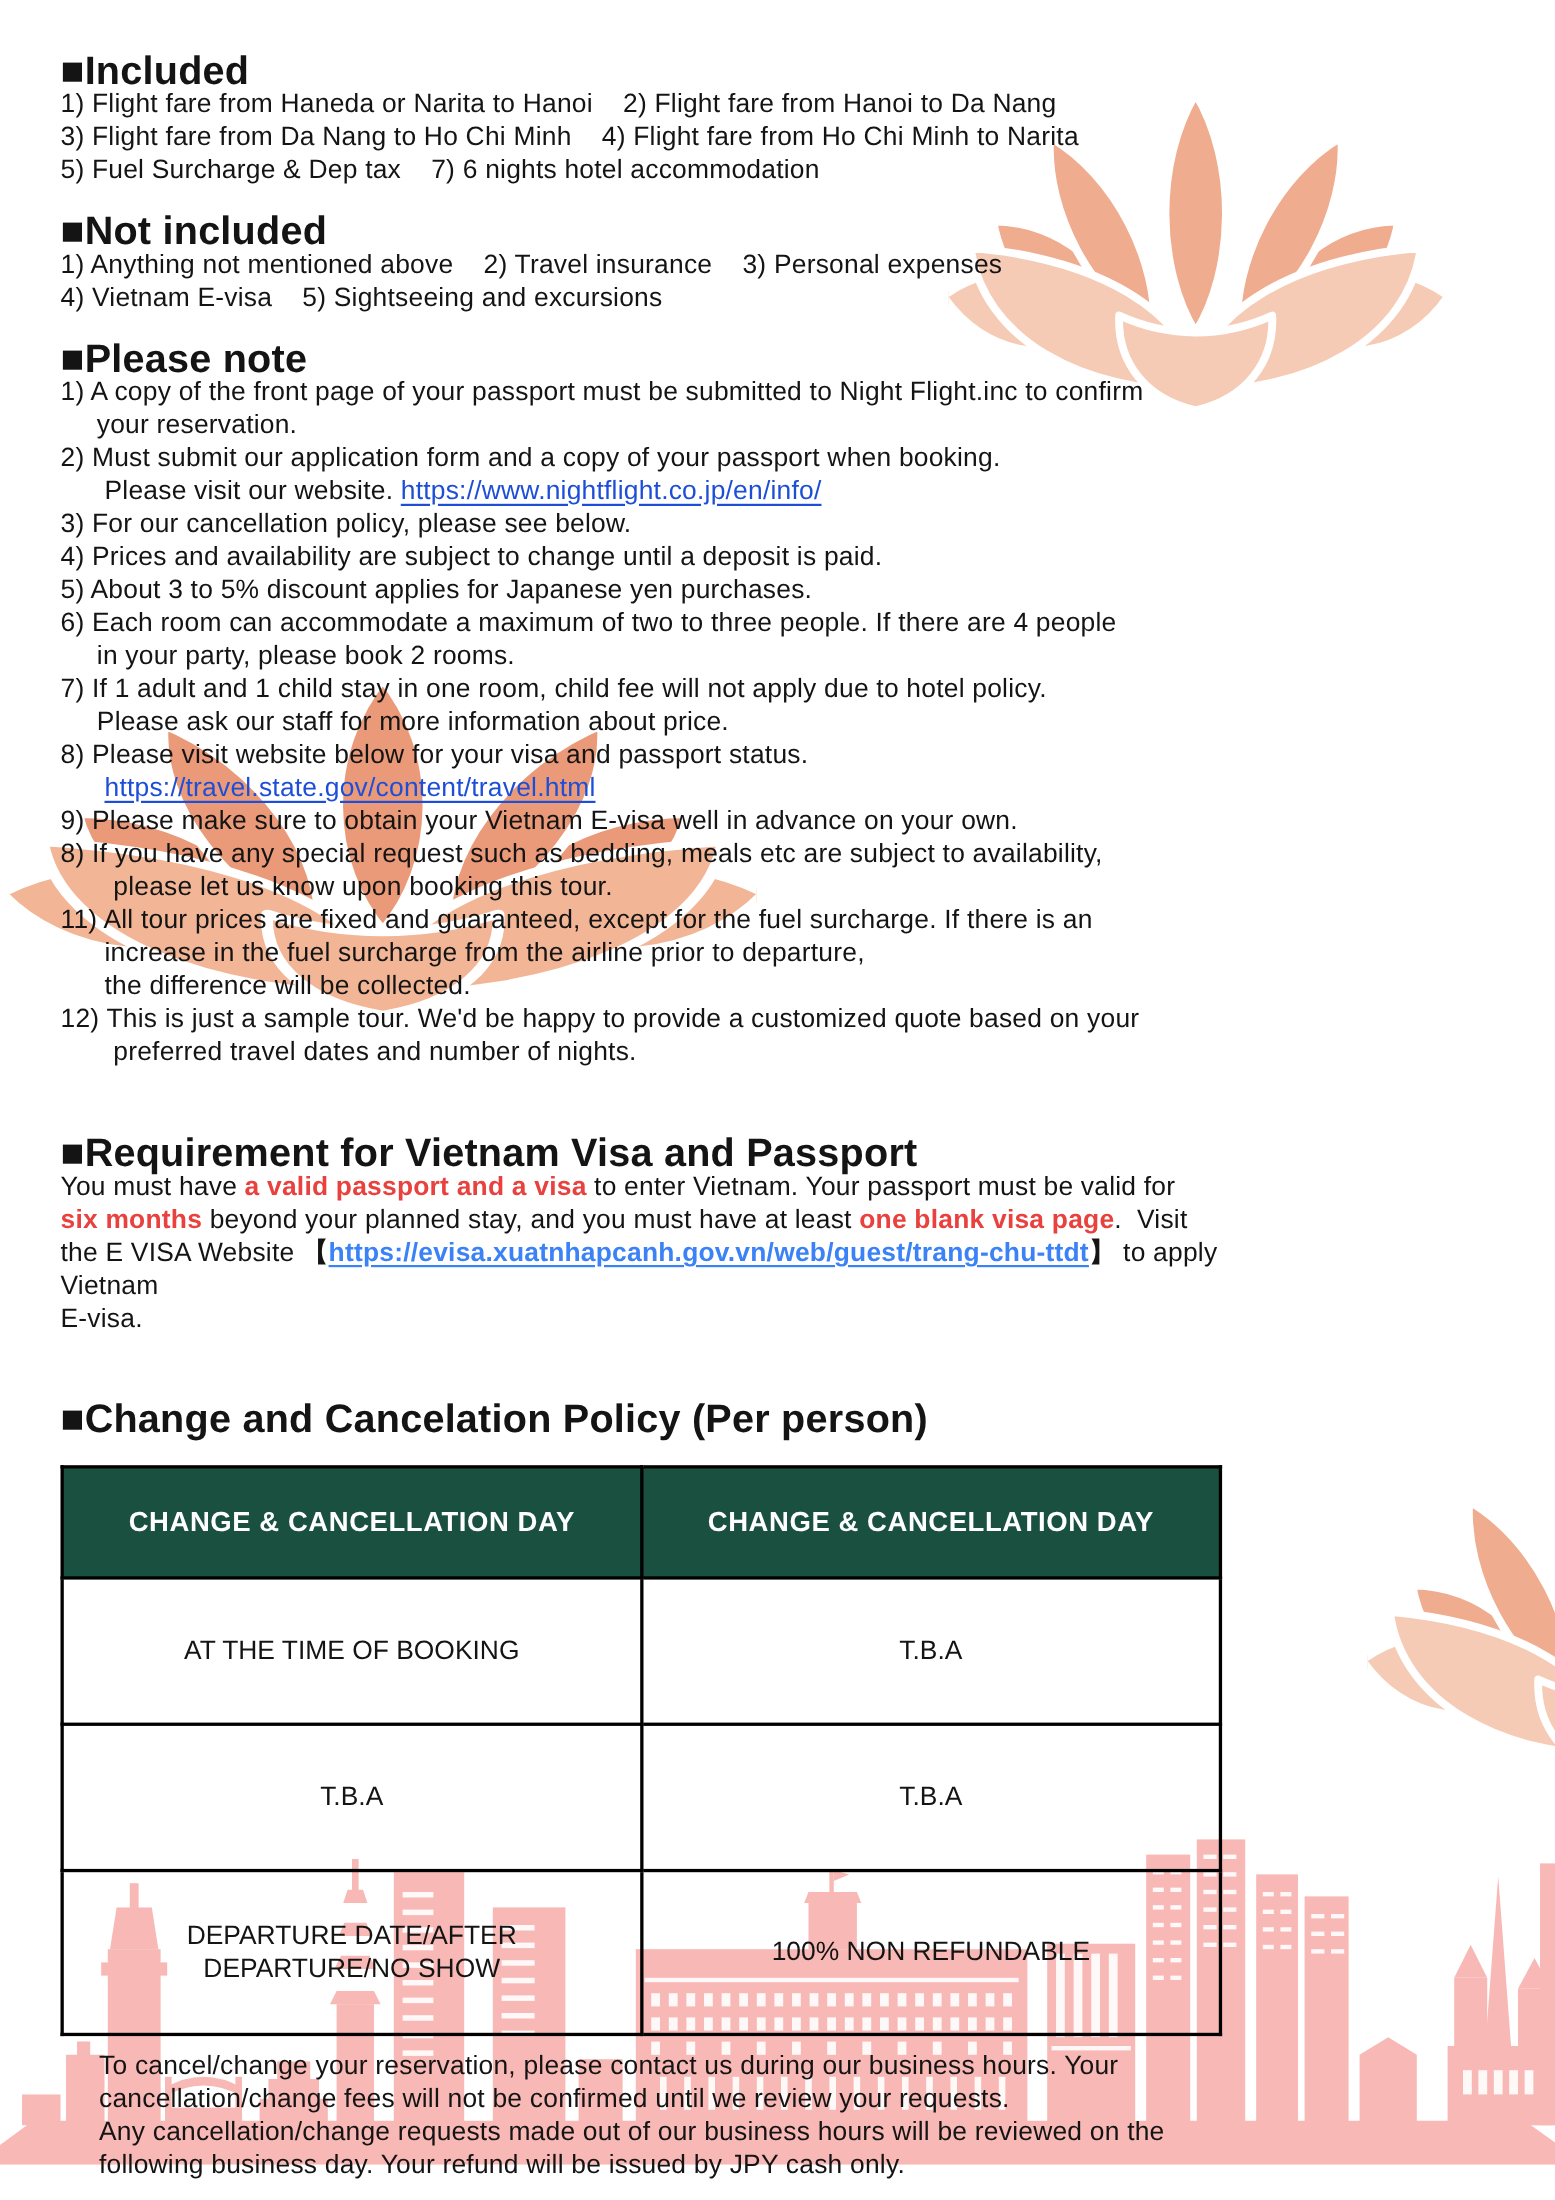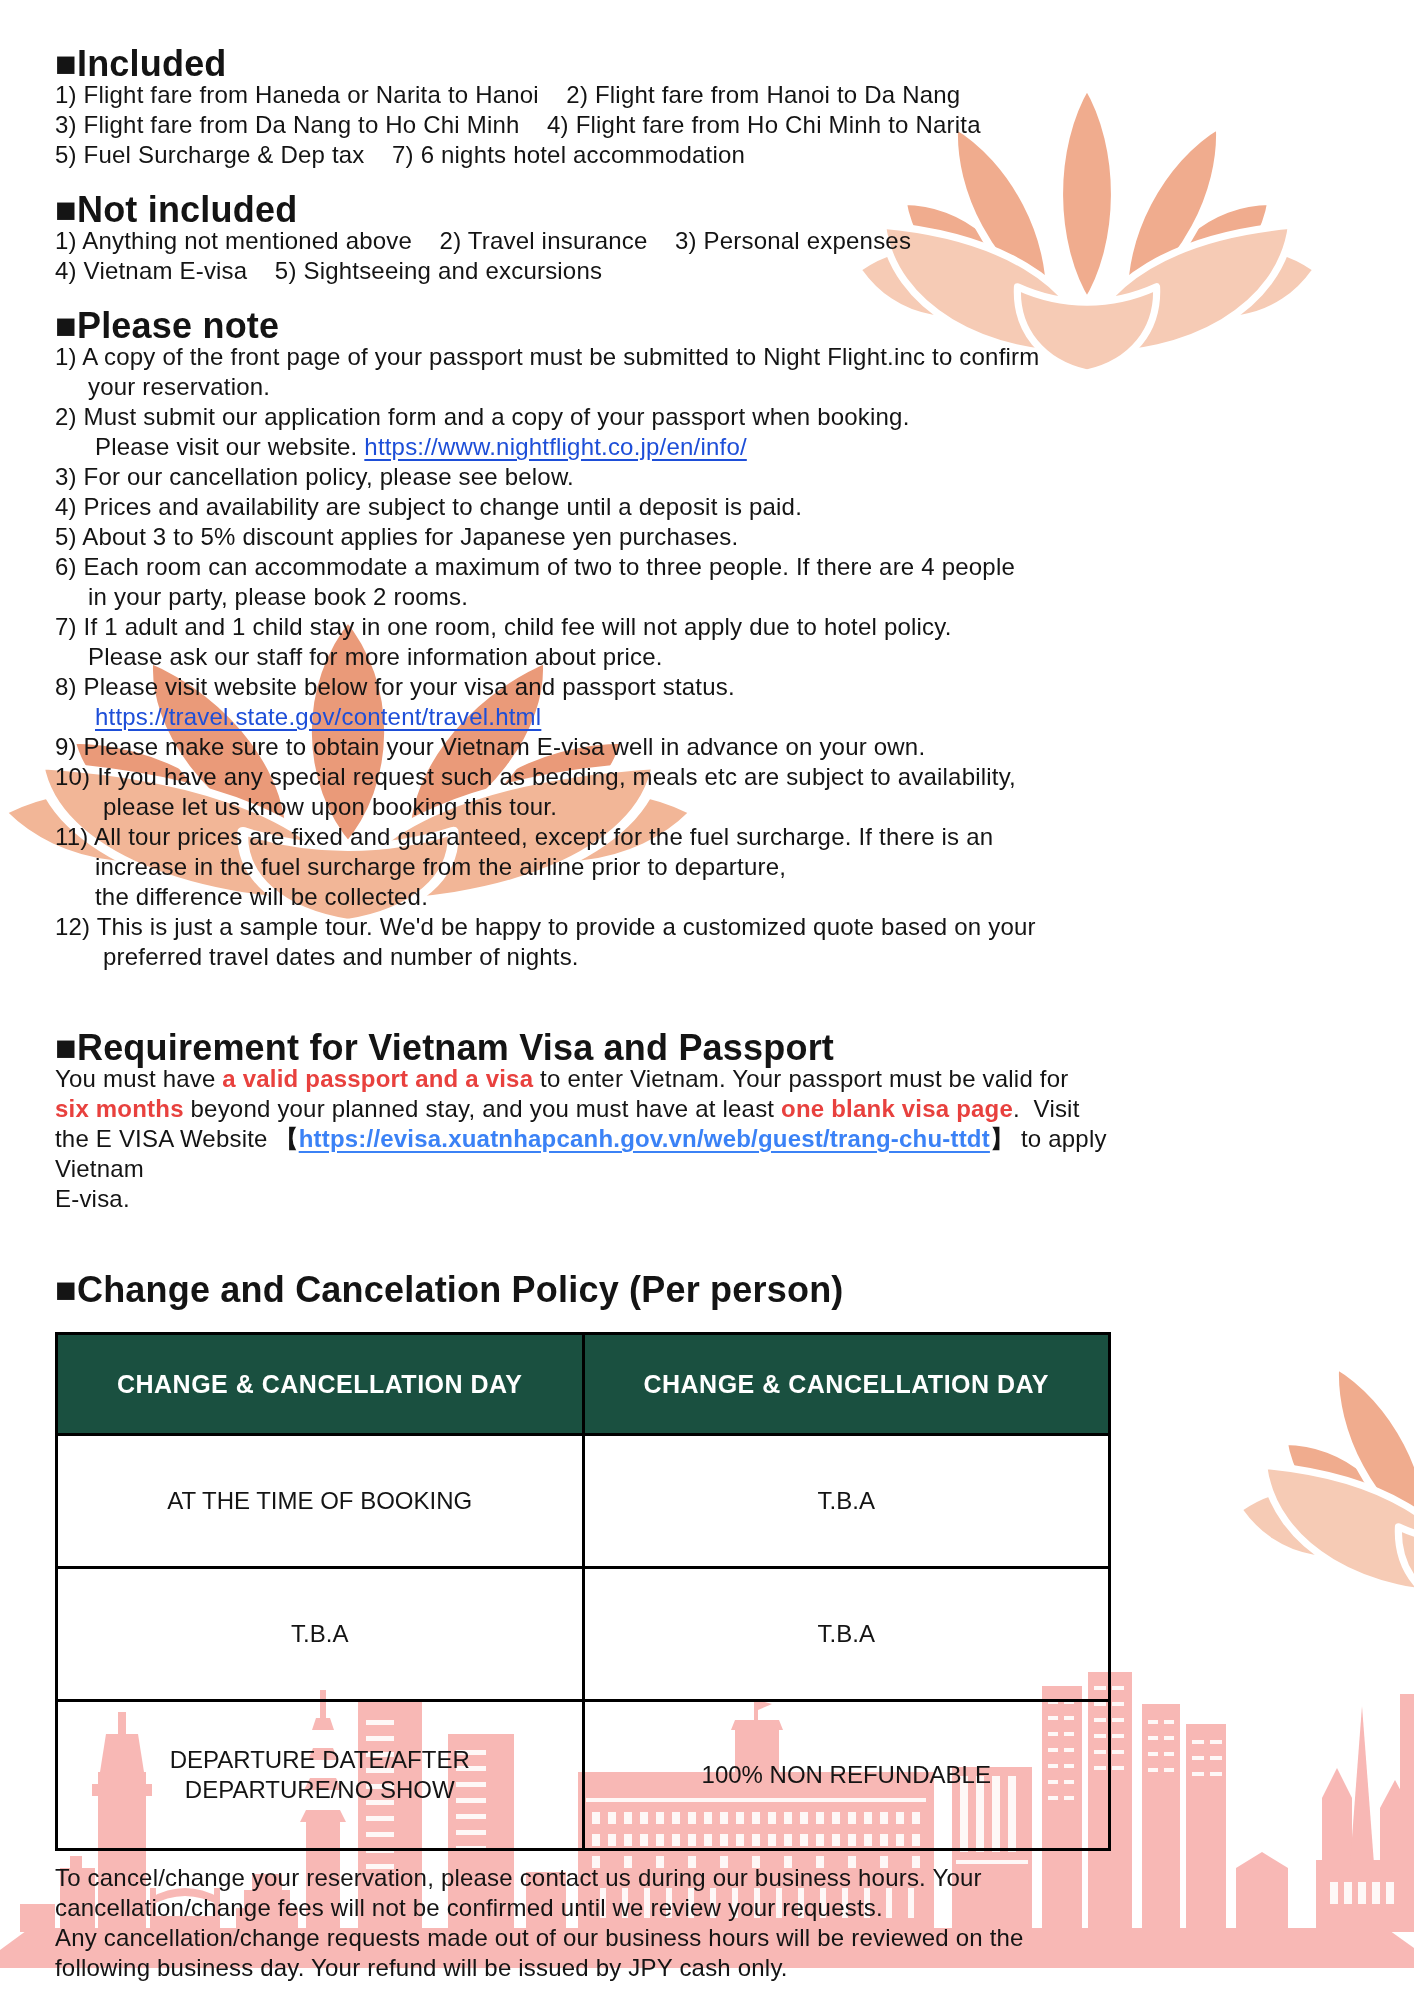--- a/index.html
+++ b/index.html
@@ -33,21 +33,21 @@
   }
   table.policy th{
     background:#1a5040;color:#ffffff;font-weight:bold;font-size:25px;
     height:96px;border:3px solid #000;text-align:center;letter-spacing:.5px;
   }
   table.policy td{
     height:92px;border:3px solid #000;text-align:center;
     font-size:24px;background:transparent;padding:19px 40px;line-height:30px;
   }
   table.policy tr.tall td{height:108px;}
-  .footer{margin-top:12px;}
+  .footer{margin-top:12px;margin-left:35px;}
 </style>
 </head>
 <body>
 
 <div class="page">
 
   <svg width="0" height="0" style="position:absolute" aria-hidden="true">
     <defs>
       <symbol id="lotus" viewBox="0 0 440 370">
         <g stroke="#fff" stroke-width="7" stroke-linejoin="round">
@@ -302,21 +302,21 @@
       <div class="ln">3) For our cancellation policy, please see below.</div>
       <div class="ln">4) Prices and availability are subject to change until a deposit is paid.</div>
       <div class="ln">5) About 3 to 5% discount applies for Japanese yen purchases.</div>
       <div class="ln">6) Each room can accommodate a maximum of two to three people. If there are 4 people</div>
       <div class="ln i1">in your party, please book 2 rooms.</div>
       <div class="ln">7) If 1 adult and 1 child stay in one room, child fee will not apply due to hotel policy.</div>
       <div class="ln i1">Please ask our staff for more information about price.</div>
       <div class="ln">8) Please visit website below for your visa and passport status.</div>
       <div class="ln i2"><span class="lnk">https://travel.state.gov/content/travel.html</span></div>
       <div class="ln">9) Please make sure to obtain your Vietnam E-visa well in advance on your own.</div>
-      <div class="ln">10) If you have any special request such as bedding, meals etc are subject to availability,</div>
+      <div class="ln">8) If you have any special request such as bedding, meals etc are subject to availability,</div>
       <div class="ln i3">please let us know upon booking this tour.</div>
       <div class="ln">11) All tour prices are fixed and guaranteed, except for the fuel surcharge. If there is an</div>
       <div class="ln i2">increase in the fuel surcharge from the airline prior to departure,</div>
       <div class="ln i2">the difference will be collected.</div>
       <div class="ln">12) This is just a sample tour. We'd be happy to provide a customized quote based on your</div>
       <div class="ln i3">preferred travel dates and number of nights.</div>
     </div>
 
     <div class="gap60">
       <div class="h">■Requirement for Vietnam Visa and Passport</div>

